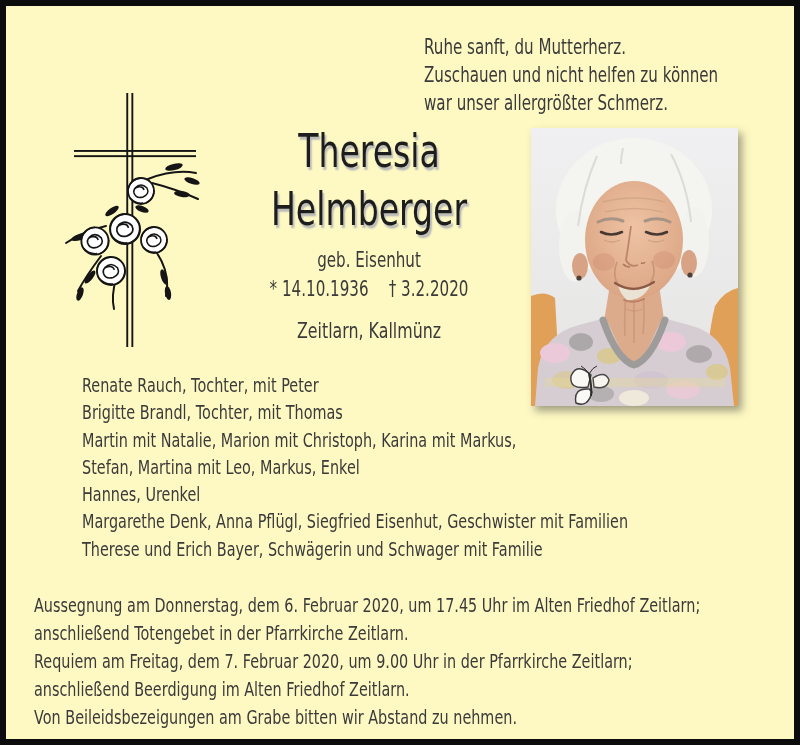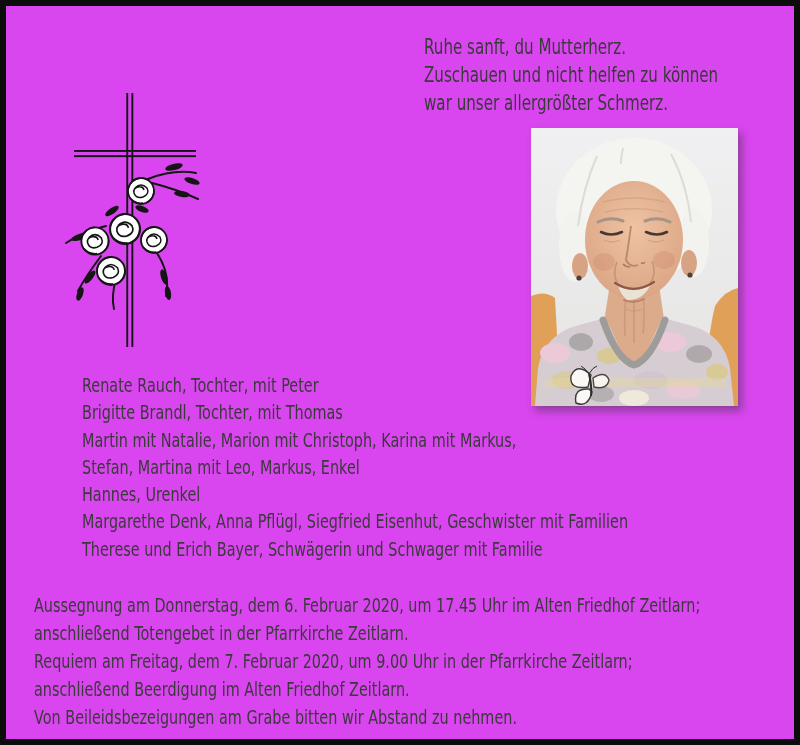--- a/index.html
+++ b/index.html
@@ -1,20 +1,20 @@
 <!DOCTYPE html>
 <html><head>
 <meta charset="utf-8">
 <style>
   html,body{margin:0;padding:0;background:#ffffff;}
   .notice{
     position:relative;
     width:800px;height:745px;
     box-sizing:border-box;
-    background:#d946ef;
+    background:#fef9c3;
     border:6px solid #0c0c0c;
     overflow:hidden;
     font-family:"DejaVu Sans", sans-serif;
     color:#333333;
     padding-left:10px;
   }
   
   .hw{transform:scaleX(0.72);transform-origin:0 50%;white-space:nowrap;}
   .hwc{transform:scaleX(0.72);transform-origin:50% 50%;white-space:nowrap;}
 
@@ -101,20 +101,29 @@
         </g>
       </defs>
       <use href="#rose" transform="translate(85,100)"></use>
       <use href="#rose" transform="translate(69,138) scale(1.15)"></use>
       <use href="#rose" transform="translate(39,150) scale(1.05)"></use>
       <use href="#rose" transform="translate(98,149)"></use>
       <use href="#rose" transform="translate(55,180) scale(1.08)"></use>
     </svg>
   </div>
 
+  <div class="name-block">
+    <div class="name-line hwc">Theresia</div>
+    <div class="name-line hwc">Helmberger</div>
+    <div class="maiden hwc">geb. Eisenhut</div>
+    <div class="dates hwc">
+      <span class="birth">* 14.10.1936</span><span class="death">† 3.2.2020</span>
+    </div>
+    <div class="places hwc">Zeitlarn, Kallmünz</div>
+  </div>
 
   <div class="photo-wrap">
     <svg width="207" height="278" viewBox="0 0 207 278" xmlns="http://www.w3.org/2000/svg">
       <defs>
         <linearGradient id="pbg" x1="0" y1="0" x2="0" y2="1">
           <stop offset="0" stop-color="#f0f0f2"></stop>
             <stop offset="1" stop-color="#e5e4e2"></stop>
         </linearGradient>
         <radialGradient id="pface" cx="0.5" cy="0.4" r="0.75">
           <stop offset="0" stop-color="#eec3a4"></stop>

